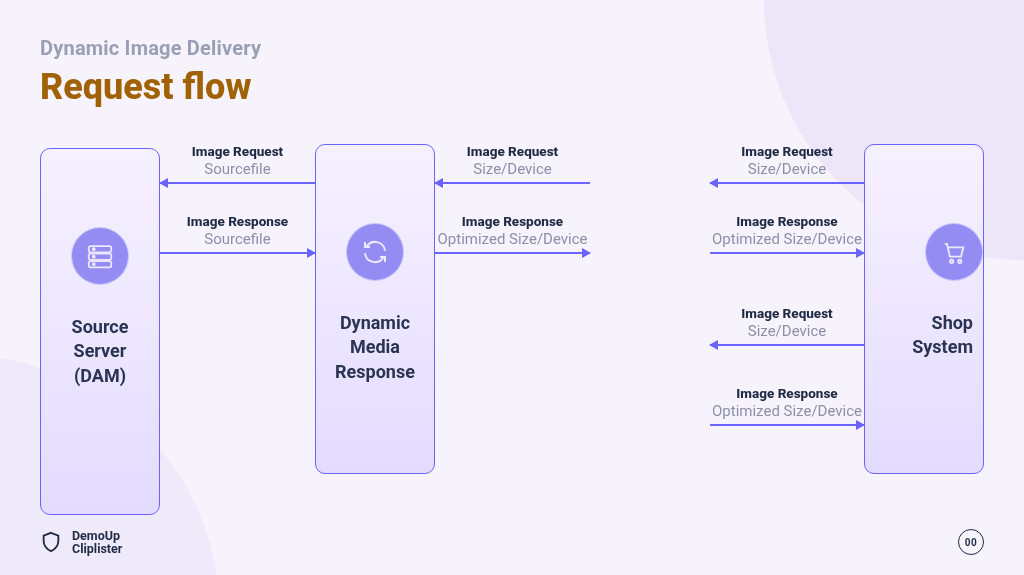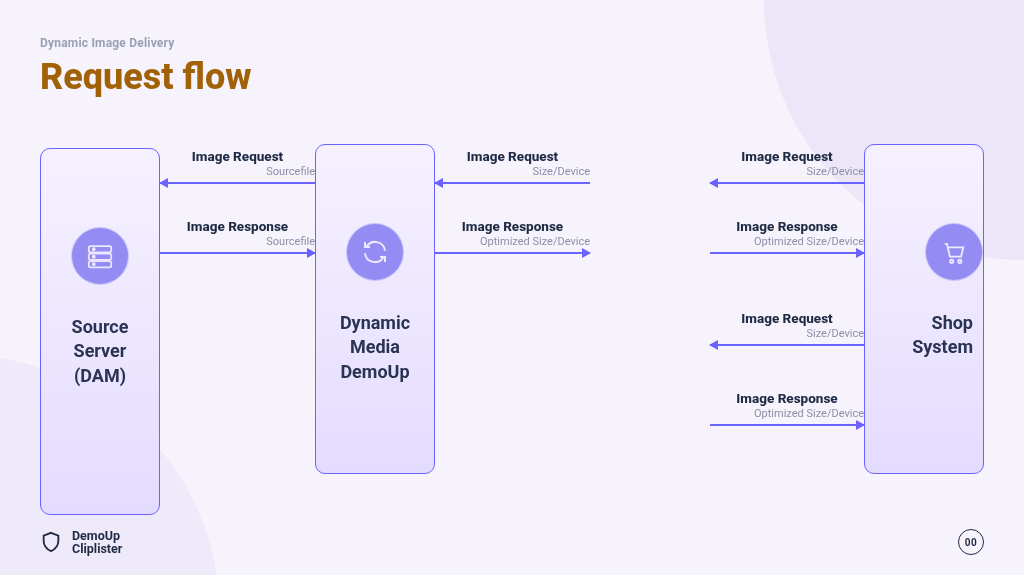--- a/index.html
+++ b/index.html
@@ -15,21 +15,21 @@
     position: absolute; top: -260px; right: -260px;
     width: 520px; height: 520px; border-radius: 50%;
     background: #ece6f8;
   }
   .arc-bl {
     position: absolute; bottom: -300px; left: -300px;
     width: 520px; height: 520px; border-radius: 50%;
     background: #efeaf9;
   }
   .slide { position: absolute; inset: 0; padding: 36px 40px 20px 40px; }
-  .subtitle { color: #9aa0b4; font-weight: 700; font-size: 12px; letter-spacing: .2px; }
+  .subtitle { color: #9aa0b4; font-weight: 700; font-size: 20px; letter-spacing: .2px; }
   .title { color: #a16207; font-weight: 800; font-size: 36px; margin-top: 6px; }
   .diagram { position: absolute; left: 40px; right: 40px; top: 144px; height: 350px; }
   .node {
     position: absolute; width: 120px; border: 1.5px solid #6a63ff; border-radius: 10px;
     background: linear-gradient(180deg, #f6f1ff 0%, #e4dcff 100%);
     text-align: center;
   }
   .node .icon {
     width: 58px; height: 58px; border-radius: 50%;
     background: #948cf3;
@@ -50,21 +50,21 @@
     position: absolute; top: -6px; width: 0; height: 0;
     border-top: 5px solid transparent; border-bottom: 5px solid transparent;
   }
   .arrow .head-l { left: -1px; border-right: 9px solid #6a63ff; }
   .arrow .head-r { right: -1px; border-left: 9px solid #6a63ff; }
   .arrow-label {
     position: absolute; width: 100%; text-align: center; bottom: 6px; left: 0;
     white-space: nowrap;
   }
   .arrow-label .t1 { font-weight: 800; font-size: 13.5px; color: #1f2a44; display:block; }
-  .arrow-label .t2 { font-size: 11px; color: #8b90a7; display:block; margin-top:1px;text-align:right; }
+  .arrow-label .t2 { font-size: 15px; color: #8b90a7; display:block; margin-top:1px; }
   
   .footer {
     position: absolute; left: 40px; right: 40px; bottom: 18px; height: 30px;
     display: flex; justify-content: space-between; align-items: center;
     color: #1f2a44;
   }
   .brand { display: flex; align-items: center; gap: 10px; font-weight: 700; font-size: 12.5px; line-height: 1.05; }
   .pagenum {
     width: 26px; height: 26px; border: 1.5px solid #1f2a44; border-radius: 50%;
     display:flex; align-items:center; justify-content:center; font-size: 10px; font-weight:700;
@@ -103,21 +103,21 @@
       <div class="icon">
         <svg width="30" height="30" viewBox="0 0 24 24" fill="none" stroke="currentColor" stroke-width="1.6">
           <path d="M20 11a8 8 0 0 0-14.9-3"></path>
           <polyline points="4,4 4,8 8,8"></polyline>
           <path d="M4 13a8 8 0 0 0 14.9 3"></path>
           <polyline points="20,20 20,16 16,16"></polyline>
         </svg>
       </div>
       <div class="label" style="white-space:pre-line">Dynamic
 Media
-DemoUp</div>
+Response</div>
     </div>
 
 
     <div class="node" style="left:824px; top:0px; height:330px;text-align:right;">
       <div class="icon">
         <svg width="28" height="28" viewBox="0 0 24 24" fill="none" stroke="currentColor" stroke-width="1.6">
           <path d="M4 5h2l2.5 11h9.5l2-8H7"></path>
           <circle cx="10" cy="20" r="1.4"></circle>
           <circle cx="17" cy="20" r="1.4"></circle>
         </svg>

